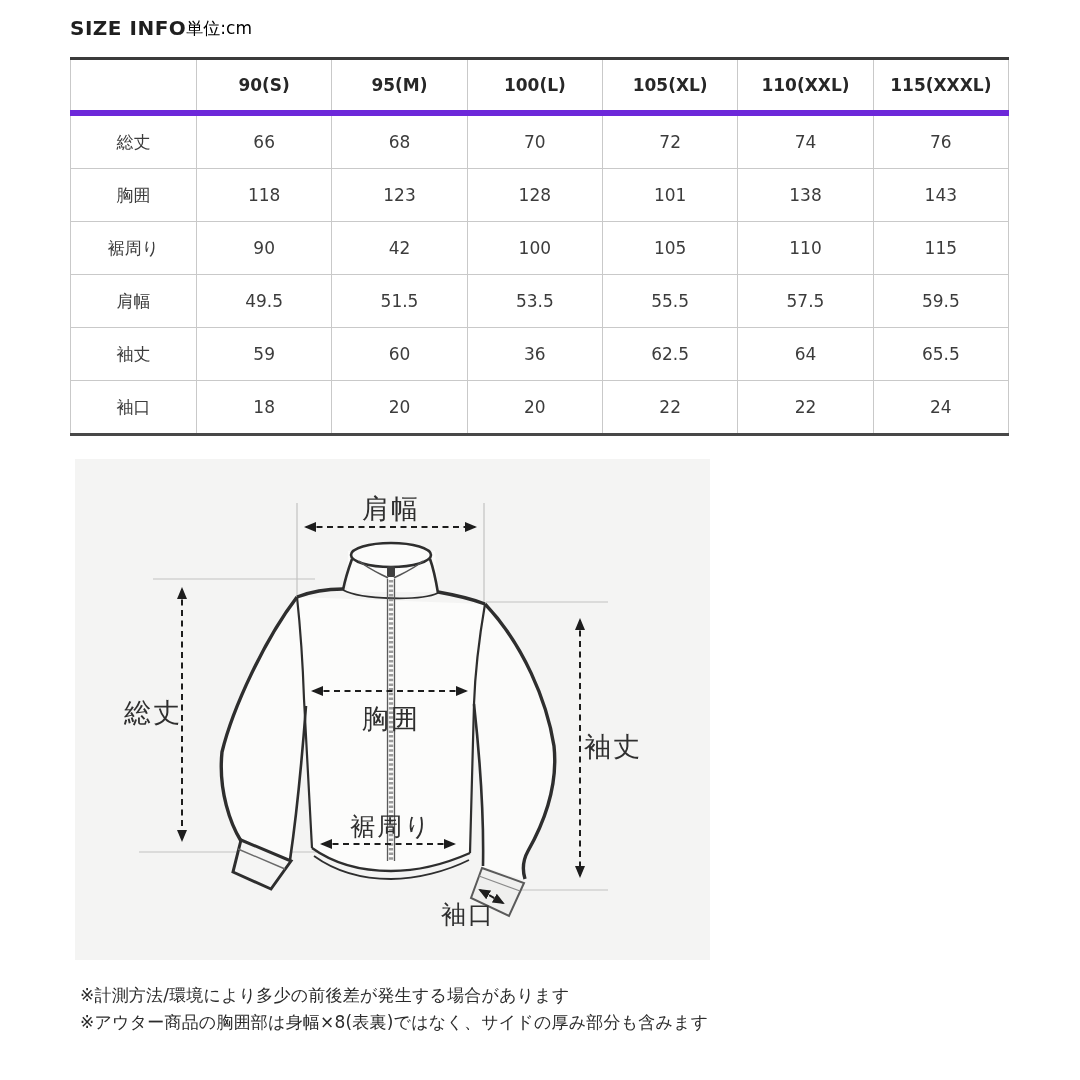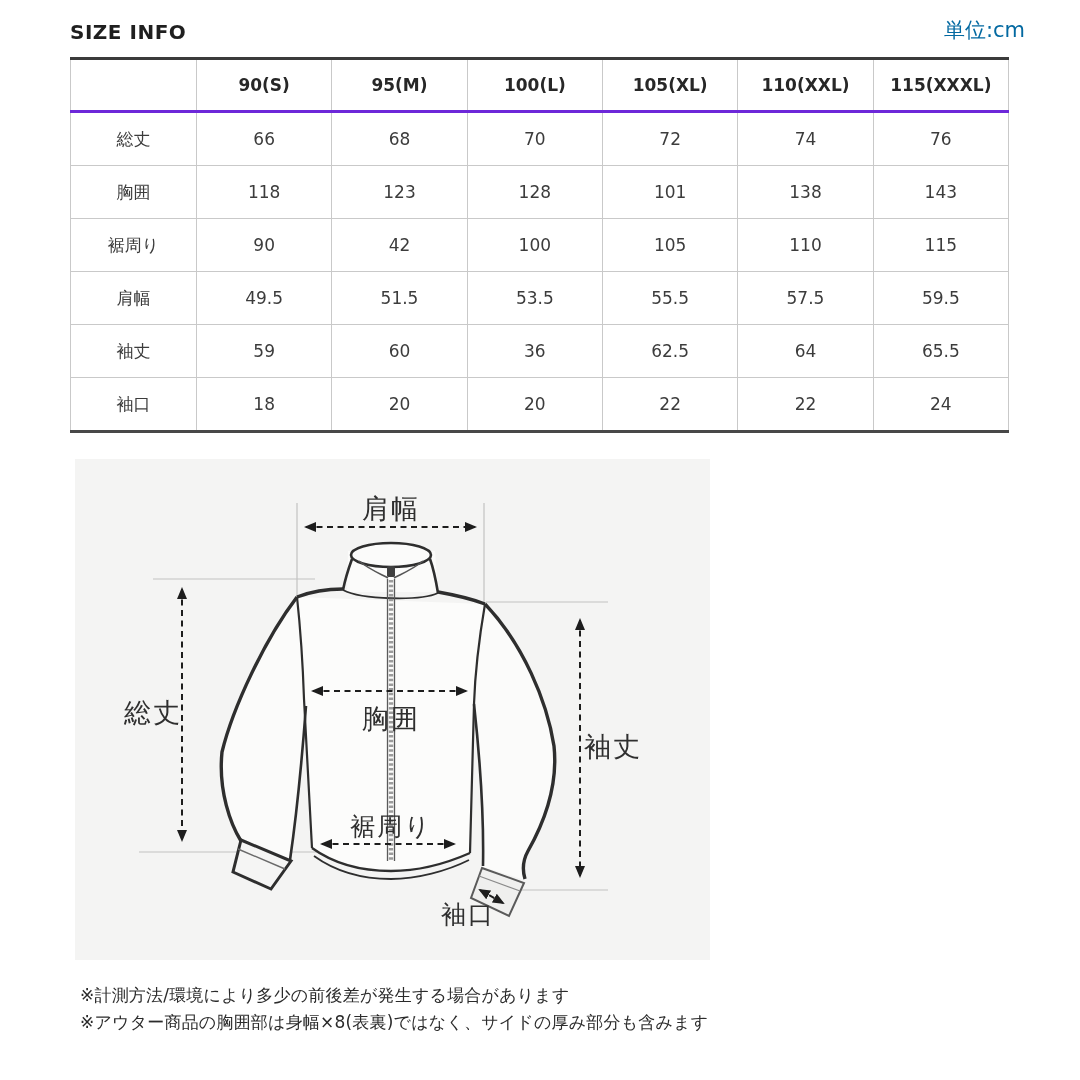--- a/index.html
+++ b/index.html
@@ -6,36 +6,36 @@
     --page-bg:#ffffff; --diagram-bg:#f4f4f3; --line-dark:#2e2e2e;
     --border-light:#c9c9c9; --border-dark:#3b3b3b; --text:#333333;
   }
   html,body{margin:0;padding:0;background:#eee;}
   .page{
     position:relative;width:1080px;height:1080px;background:var(--page-bg);
     font-family:"DejaVu Sans","Liberation Sans",sans-serif;color:var(--text);
     overflow:hidden;margin:0 auto;
   }
   .header{
-    position:absolute;left:70px;right:55px;top:16px;
-    display:flex;justify-content:space-between;align-items:flex-end;
+    position:absolute;left:70px;right:83px;top:16px;
+    display:flex;align-items:flex-end;
   }
   .title{font-size:20px;font-weight:bold;color:#1f1f1f;letter-spacing:.5px;}
-  .unit{font-size:21px;color:#0369a1;}
+  .unit{font-size:17px;color:#000000;}
   table.size-table{
     position:absolute;left:70px;top:57px;width:939px;
     border-collapse:collapse;table-layout:fixed;
     border-top:3px solid var(--border-dark);
     border-bottom:3px solid #484848;
   }
   .size-table th,.size-table td{
     border:1px solid var(--border-light);text-align:center;vertical-align:middle;
     font-size:17px;color:#3c3c3c;height:52px;padding:0;font-weight:normal;
   }
-  .size-table thead th{font-weight:bold;color:#272727;height:50px;border-bottom:3px solid #6d28d9;}
+  .size-table thead th{font-weight:bold;color:#272727;height:50px;border-bottom:6px solid #6d28d9;}
   .diagram{
     position:absolute;left:75px;top:459px;width:635px;height:501px;
     background:var(--diagram-bg);
   }
   .diagram svg{display:block;}
   .footnotes{
     position:absolute;left:80px;top:982px;font-size:17px;color:#2b2b2b;
     line-height:27px;letter-spacing:.2px;
   }
   .diag-label{

